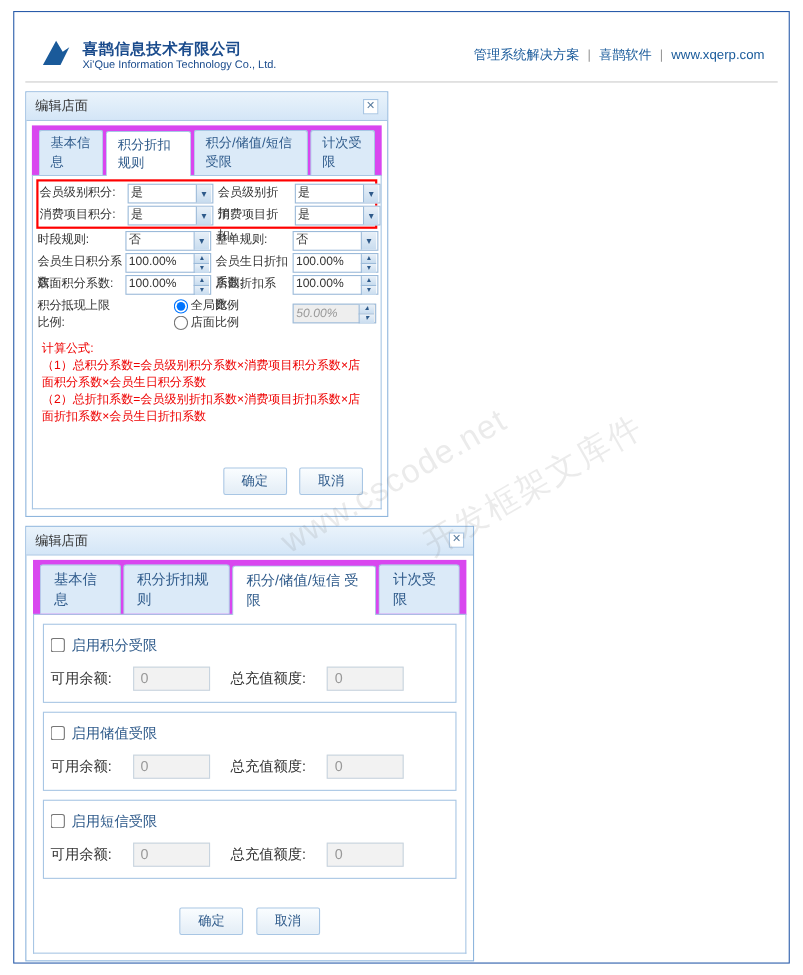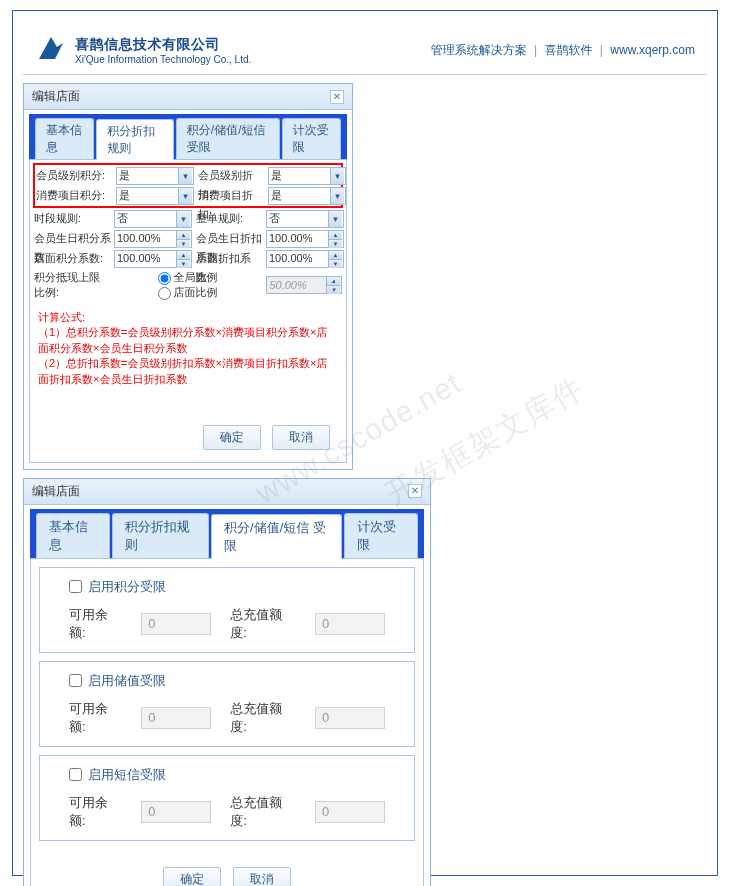--- a/index.html
+++ b/index.html
@@ -67,21 +67,21 @@
   border: 1px solid #a8c6e4;
   background: #fff;
   font-size: 10px;
   text-align: center;
   line-height: 12px;
   cursor: pointer;
   color: #5a7da0;
 }
 .dialog-body { padding: 6px; }
 .tabs {
-  background: #1d4ed8;
+  background: #d946ef;
   border-bottom: 1px solid #a8c6e4;
   padding: 4px 6px 0;
   display: flex;
   gap: 2px;
 }
 .tab {
   padding: 3px 10px;
   border: 1px solid #a8c6e4;
   border-bottom: none;
   background: #dbeaf8;
@@ -134,21 +134,21 @@
 }
 .radio-row { display:flex; align-items:center;flex-direction:column; }
 .radio-row input { vertical-align:middle; margin-right:2px;}
 .red-formula { color:#e00; font-size:11px; margin-top:6px; padding:4px; line-height:1.4; }
 
 
 .dialog2 .tabs { font-size: 13px; }
 .dialog2 .tab { font-size: 13px; padding: 4px 12px; }
 .section-box {
   border: 1px solid #a8c6e4;
-  padding: 10px 29px;
+  padding: 10px 6px;
   margin-bottom: 8px;
   background:#fff;
 }
 .section-title {
   display:flex;
   align-items:center;
   font-size:13px;
   color:#2e5a8a;
   margin-bottom:10px;
 }

